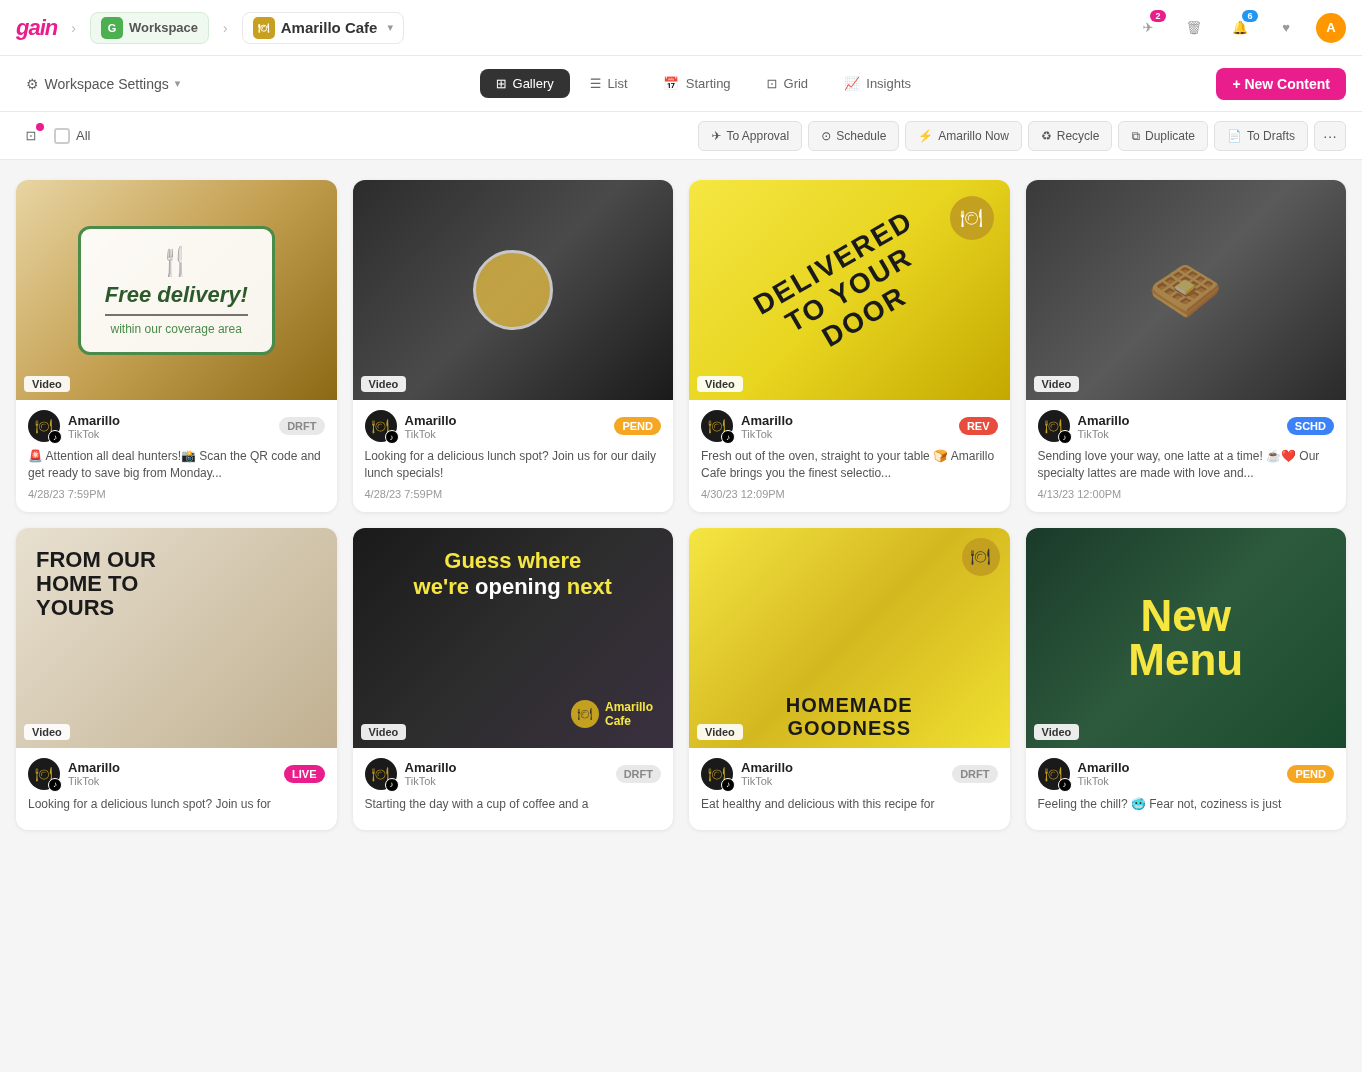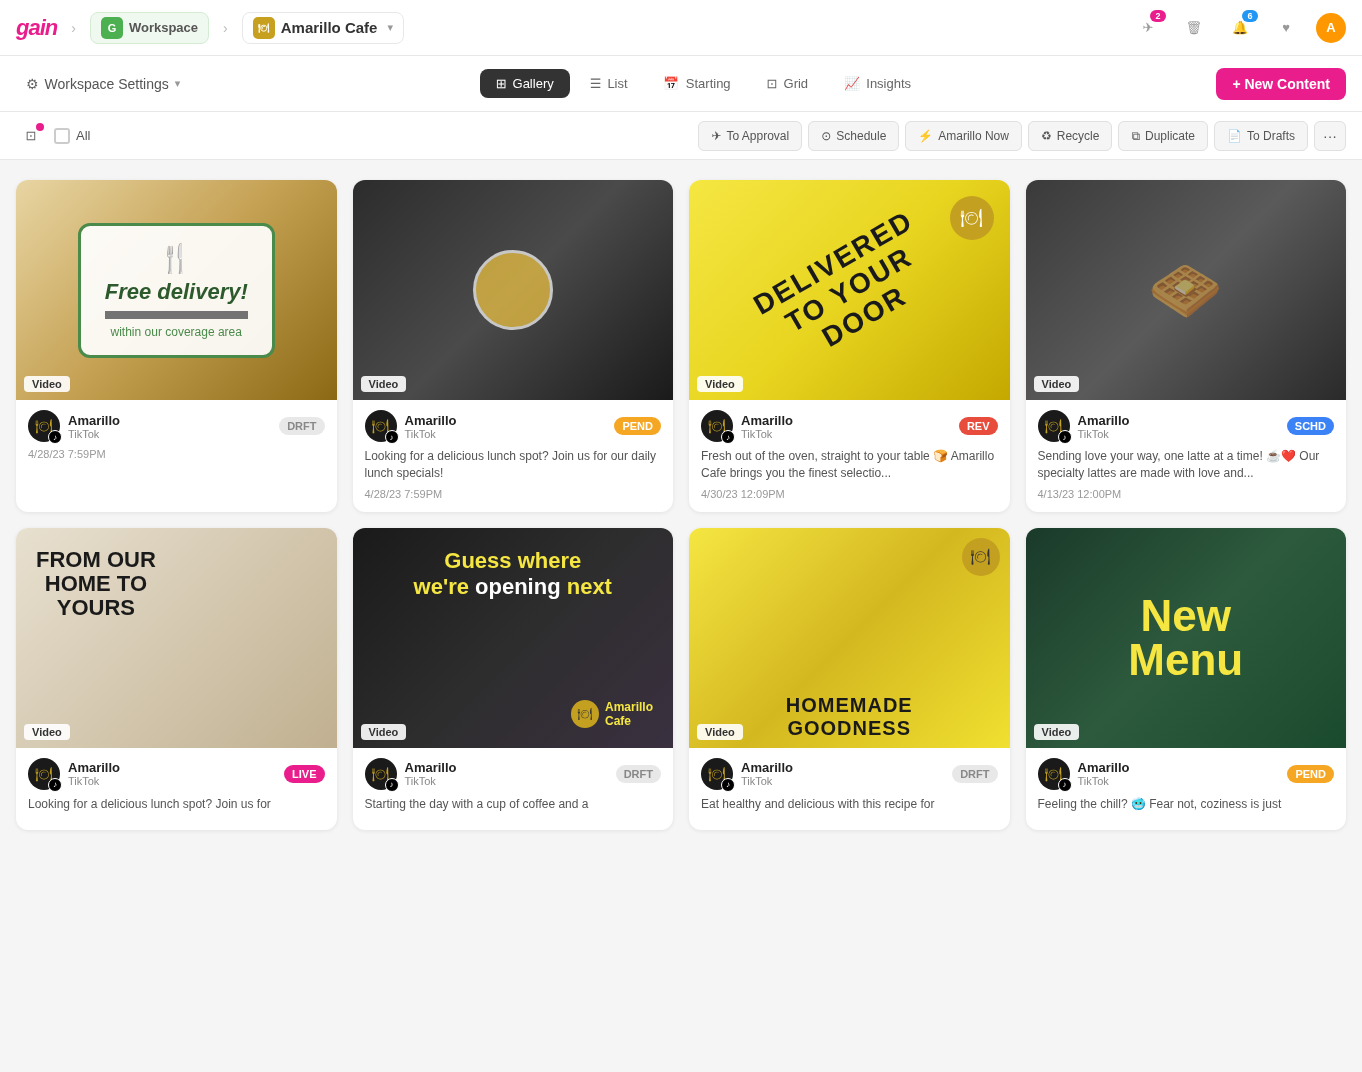--- a/index.html
+++ b/index.html
@@ -160,42 +160,42 @@
       background: #ddd;
     }
 
     
     .img-free-delivery {
       background: linear-gradient(135deg, #e8d5a3 0%, #c4a052 50%, #8B6914 100%);
     }
     .img-egg { background: linear-gradient(135deg, #2c2c2c, #4a4a4a, #1a1a1a); }
     .img-delivered { background: linear-gradient(135deg, #f5e642, #e8d520, #c4a800); }
     .img-waffle { background: linear-gradient(135deg, #3a3a3a, #5a5a5a, #2a2a2a); }
-    .img-home { background: linear-gradient(135deg, #e8e0d0, #d4c8b0, #c0b090); text-align: center; }
+    .img-home { background: linear-gradient(135deg, #e8e0d0, #d4c8b0, #c0b090); }
     .img-opening { background: linear-gradient(135deg, #1a1a1a, #2d2d2d, #3a3040); }
     .img-homemade { background: linear-gradient(135deg, #f5e642, #d4b820, #f0e030); }
     .img-newmenu { background: linear-gradient(135deg, #1a3a2a, #2d5a3d, #1a4a2d); }
 
     .card-image-overlay {
       position: absolute; inset: 0;
       display: flex; align-items: center; justify-content: center;
     }
 
     
     .free-delivery-box {
       background: rgba(255,255,255,0.92);
       border-radius: 12px;
       padding: 16px 24px;
       text-align: center;
       border: 3px solid #4a8a4a;
       max-width: 80%;
     }
     .fd-icon { font-size: 28px; color: #c4a020; margin-bottom: 4px; }
     .fd-title { font-size: 22px; font-weight: 800; color: #2d5a2d; font-style: italic; }
-    .fd-subtitle { font-size: 12px; color: #4a8a4a; margin-top: 6px; border-top: 8px solid #737373; padding-top: 6px; }
+    .fd-subtitle { font-size: 12px; color: #4a8a4a; margin-top: 6px; border-top: 2px solid #737373; padding-top: 6px; }
 
     
     .delivered-text {
       font-size: 28px; font-weight: 900; color: #1a1a1a;
       text-align: center; transform: rotate(-30deg);
       line-height: 1.1; letter-spacing: 2px;
     }
 
     .video-badge {
       position: absolute; bottom: 8px; left: 8px;
@@ -375,20 +375,21 @@
             <div class="card-avatar-badge">
               <span class="tiktok-icon">♪</span>
             </div>
           </div>
           <div class="card-info">
             <div class="card-name">Amarillo</div>
             <div class="card-platform">TikTok</div>
           </div>
           <span class="status-badge badge-drft">DRFT</span>
         </div>
+        <div class="card-caption">🚨 Attention all deal hunters!📸 Scan the QR code and get ready to save big from Monday...</div>
         <div class="card-date">4/28/23 7:59PM</div>
       </div>
     </div>
 
     <div class="content-card">
       <div class="card-image img-egg">
         <div class="card-image-overlay">
           <div style="display:flex;flex-direction:column;align-items:center;justify-content:center;width:100%;height:100%;">
 
             <div style="width:80px;height:80px;background:#f5c842;border-radius:50%;border:3px solid #fff;opacity:0.7;"></div>

